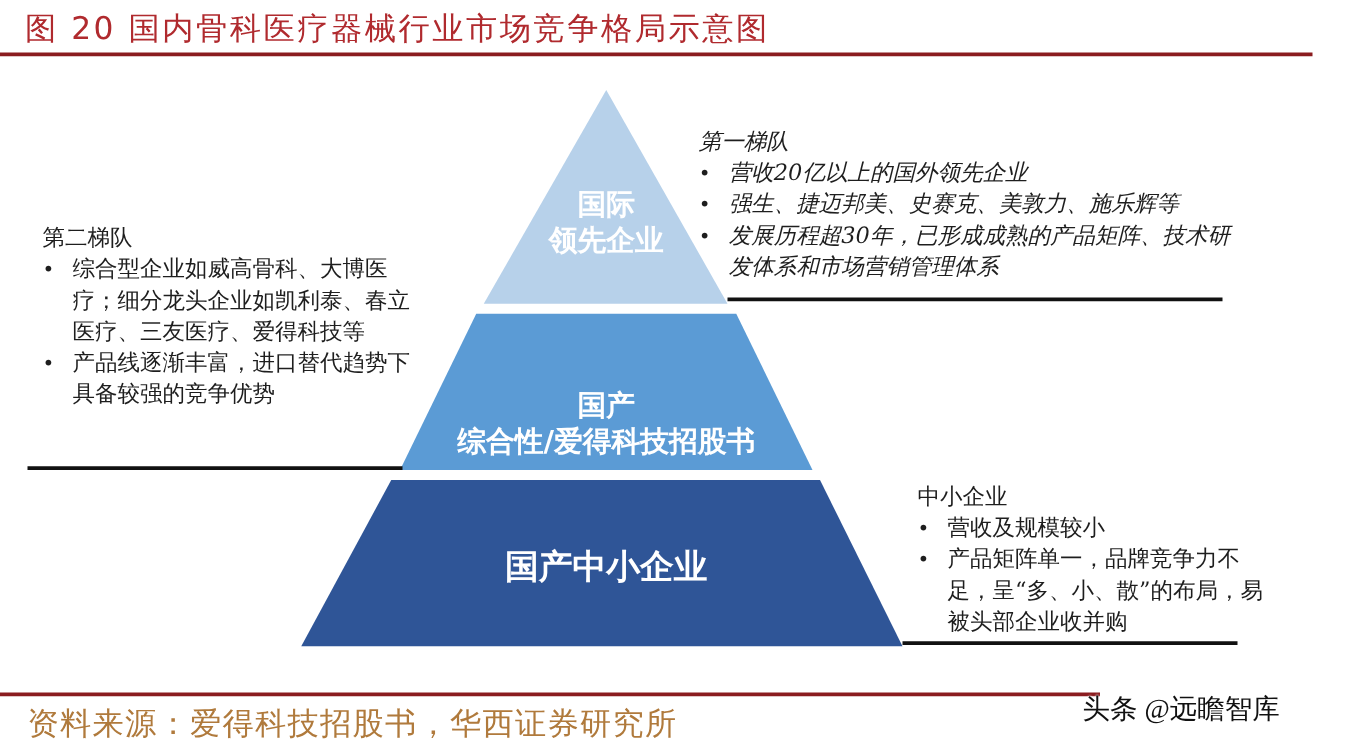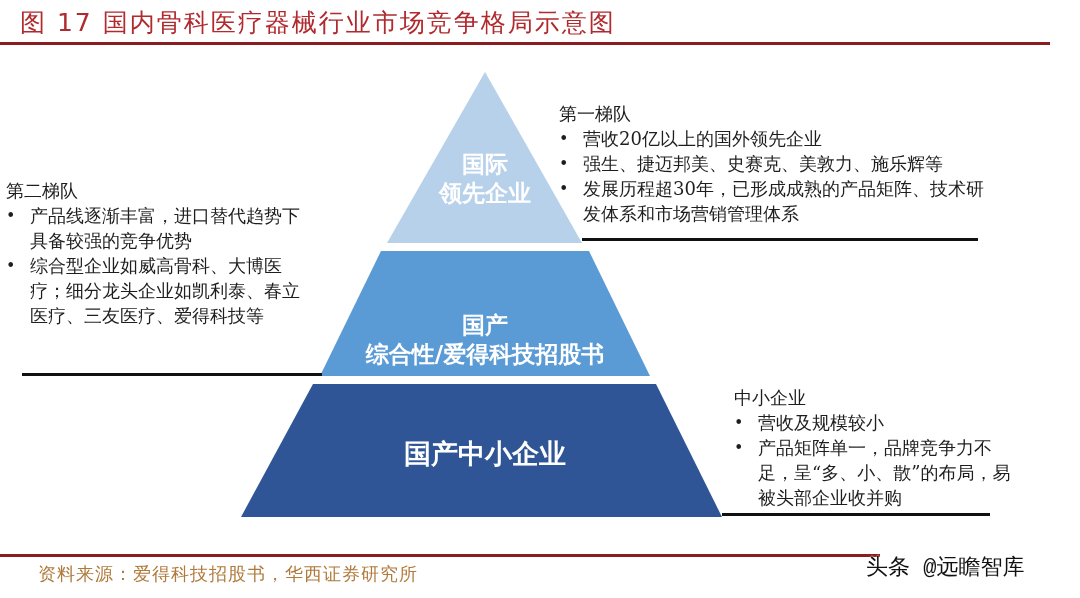--- a/index.html
+++ b/index.html
@@ -32,34 +32,34 @@
   .note li { position: relative; padding-left: 24px; }
   .note li::before {
     content: "•"; position: absolute; left: 0; top: 0; font-size: 16px;
   }
   .rule { position: absolute; height: 3px; background: #111; }
   .footer-rule {
     position: absolute; left: 0; top: 554px; width: 880px; height: 3px;
     background: #8b1c1f;
   }
   .source {
-    position: absolute; left: 38px; top: 562px;
-    color: #b07a3c; font-size: 18px; letter-spacing: 1px; white-space: nowrap;
+    position: absolute; left: 22px; top: 562px;
+    color: #b07a3c; font-size: 25px; letter-spacing: 1px; white-space: nowrap;
   }
   .watermark {
     position: absolute; left: 866px; top: 552px;
     color: #111; font-size: 22px; white-space: nowrap;
-    font-family: Liberation Mono, monospace;
+    font-family: Liberation Serif, serif;
     text-shadow: 0 0 2px #fff, 0 0 2px #fff;
   }
 </style>
 </head>
 <body>
 
-<div class="title">图 17 国内骨科医疗器械行业市场竞争格局示意图</div>
+<div class="title">图 20 国内骨科医疗器械行业市场竞争格局示意图</div>
 <div class="title-rule"></div>
 
 <svg class="pyramid" width="1080" height="598">
   <polygon points="485,72 582,243 387,243" fill="#b7d1ea"></polygon>
   <polygon points="381,251 589,251 650,376 320,376" fill="#5b9bd5"></polygon>
   <polygon points="313,384 656,384 722,517 241,517" fill="#2f5597"></polygon>
 </svg>
 
 <div class="tier-label" style="left:415px; top:150px; width:140px; font-size:23px;">
   <div>国际</div>
@@ -68,35 +68,35 @@
 
 <div class="tier-label" style="left:355px; top:281px; width:260px; font-size:23px;margin-top:30px;">
   <div>国产</div>
   <div>综合性/爱得科技招股书</div>
 </div>
 
 <div class="tier-label" style="left:380px; top:437px; width:210px; font-size:27px;">
   <div>国产中小企业</div>
 </div>
 
-<div class="note" style="left:559px; top:101px; width:430px;">
+<div class="note" style="left:559px; top:101px; width:430px;font-style:italic;">
   <span class="heading">第一梯队</span>
   <ul>
     <li>营收20亿以上的国外领先企业</li>
     <li>强生、捷迈邦美、史赛克、美敦力、施乐辉等</li>
     <li>发展历程超30年，已形成成熟的产品矩阵、技术研发体系和市场营销管理体系</li>
   </ul>
 </div>
 <div class="rule" style="left:582px; top:238px; width:396px;"></div>
 
-<div class="note" style="left:6px; top:178px; width:300px;">
+<div class="note" style="left:34px; top:178px; width:300px;">
   <span class="heading">第二梯队</span>
   <ul>
+    <li>综合型企业如威高骨科、大博医疗；细分龙头企业如凯利泰、春立医疗、三友医疗、爱得科技等</li>
     <li>产品线逐渐丰富，进口替代趋势下具备较强的竞争优势</li>
-    <li>综合型企业如威高骨科、大博医疗；细分龙头企业如凯利泰、春立医疗、三友医疗、爱得科技等</li>
   </ul>
 </div>
 <div class="rule" style="left:22px; top:373px; width:300px;"></div>
 
 <div class="note" style="left:702px; top:385px; width:288px;margin-left:32px;">
   <span class="heading">中小企业</span>
   <ul>
     <li>营收及规模较小</li>
     <li>产品矩阵单一，品牌竞争力不足，呈“多、小、散”的布局，易被头部企业收并购</li>
   </ul>

